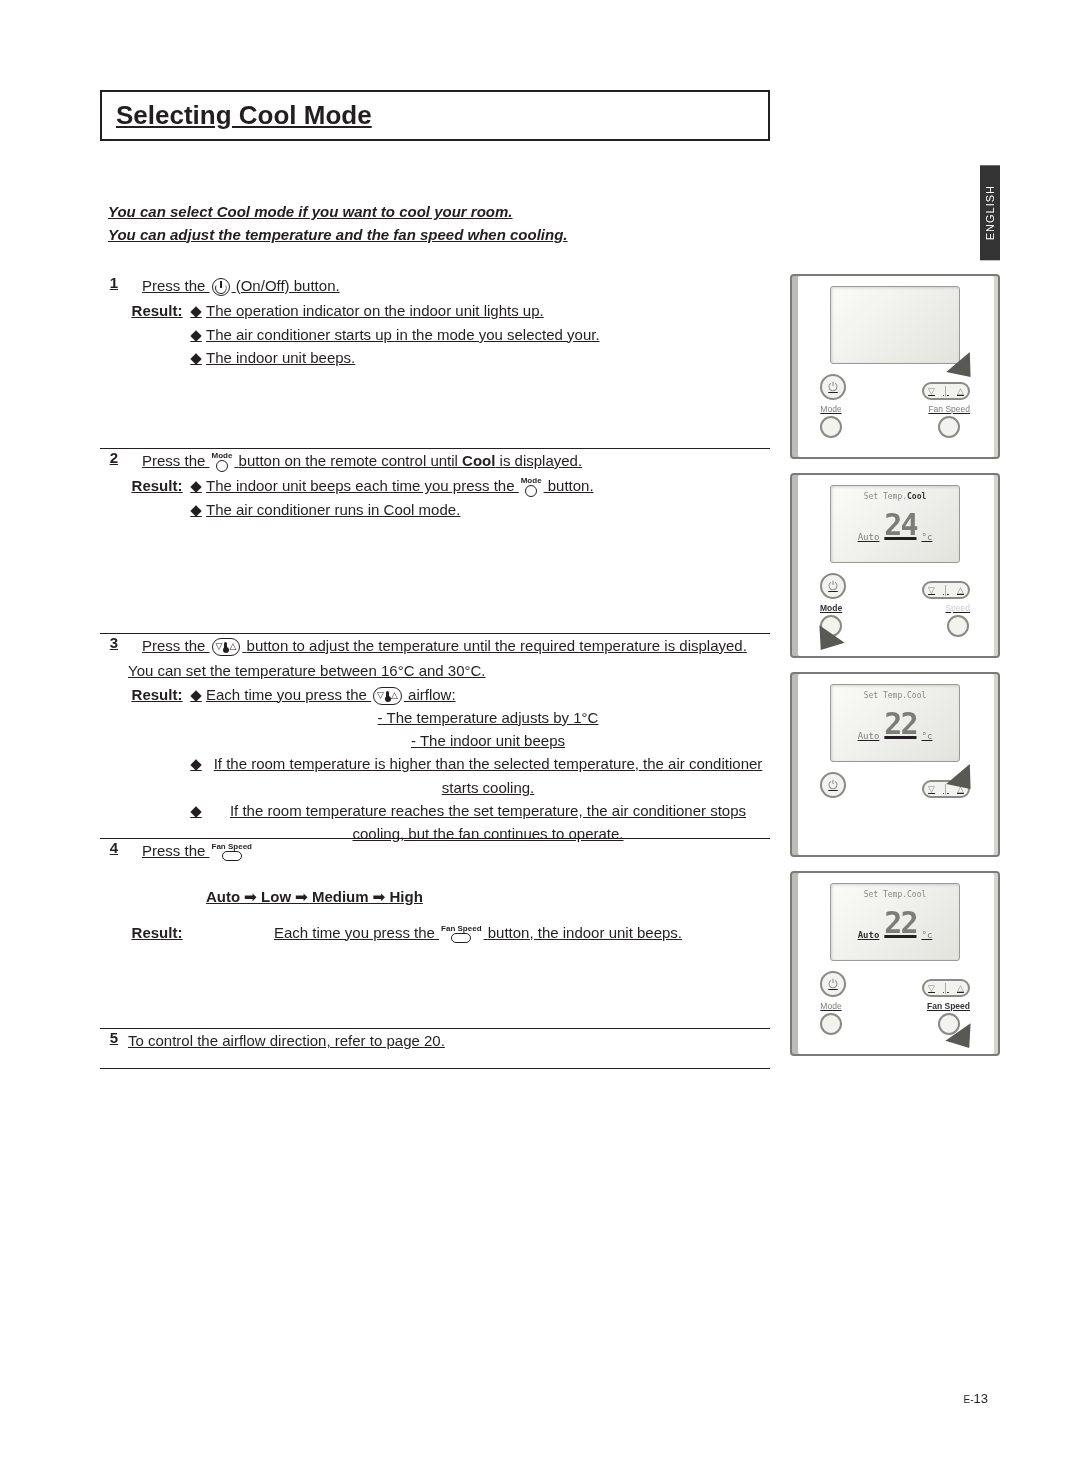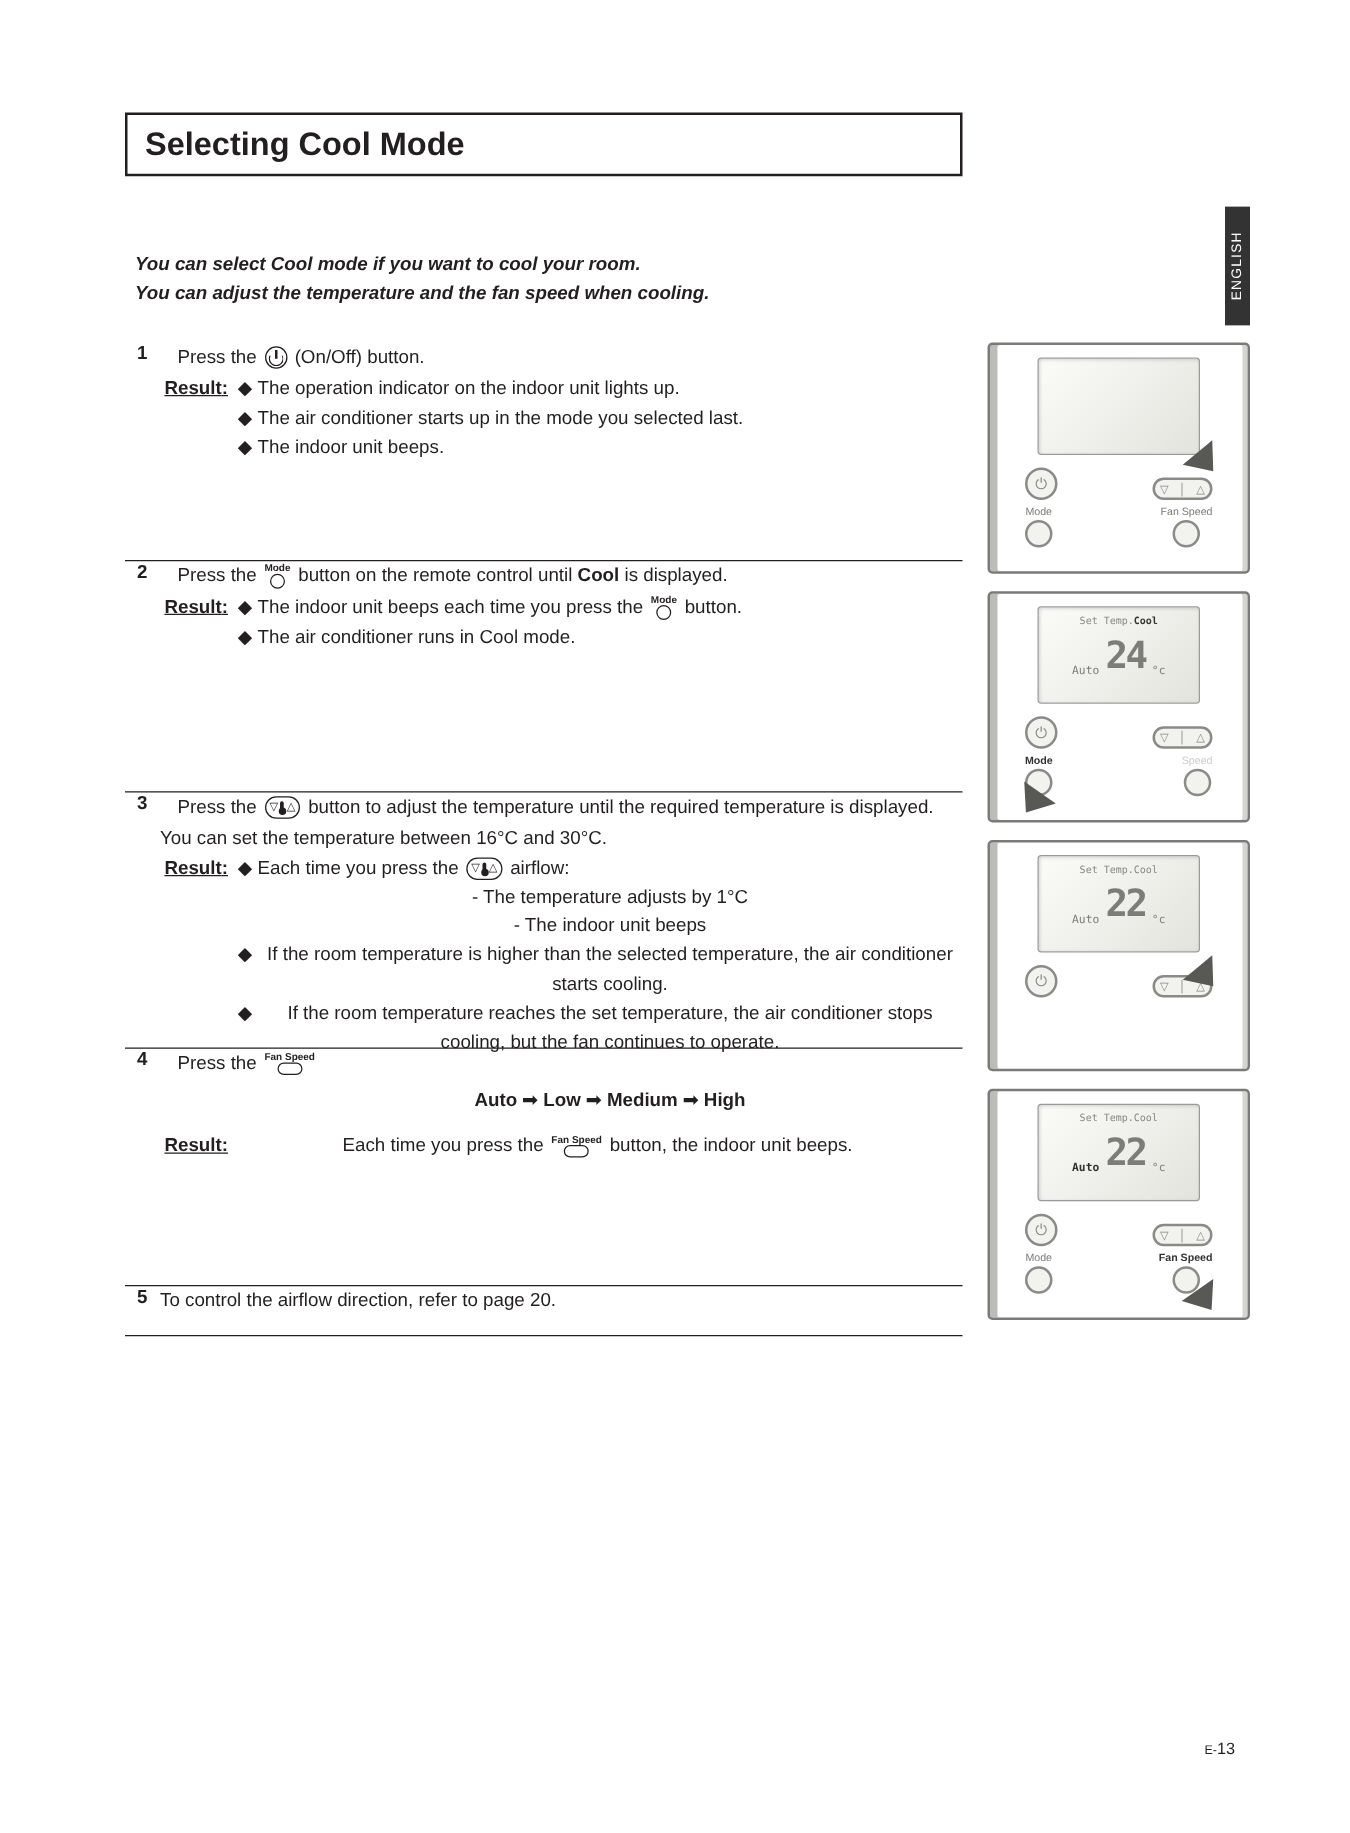--- a/index.html
+++ b/index.html
@@ -5,21 +5,21 @@
   * { box-sizing: border-box; margin: 0; padding: 0; }
   body {
     width: 1080px;
     height: 1466px;
     background: #fff;
     font-family: "Myriad Pro", "Segoe UI", Arial, sans-serif;
     font-size: 15px;
     color: #231f20;
     position: relative;
   }
-  .page { position: relative; width: 100%; height: 100%; padding: 90px 80px 12px 100px; }
+  .page { position: relative; width: 100%; height: 100%; padding: 90px 80px 12px 100px; text-decoration: underline; }
   .title-bar {
     border: 2px solid #231f20;
     padding: 8px 14px;
     margin-bottom: 60px;
     margin-right: 230px;
   }
   .title-bar h1 { font-size: 26px; font-weight: 700; }
   .lang-tab {
     position: absolute;
     right: 80px;
@@ -43,21 +43,21 @@
   .step-body { flex: 1; line-height: 1.55; }
   .step-body .first { margin-bottom: 2px; margin-left: 14px; }
   .result-label { font-weight: 700; text-decoration: underline; display: inline-block; width: 58px; vertical-align: top; }
   .result-block { display: flex; text-align: center; }
   .result-items { flex: 1; }
   .bullet-row { display: flex; }
   .bul { width: 20px; flex-shrink: 0; }
   .sub { margin-left: 20px; }
   .note-row { display: flex; margin-top: 18px; }
   .note-label { width: 58px; font-style: italic; font-family: Georgia, serif; letter-spacing: 0.5px; -webkit-text-stroke: 0.4px #231f20; color: transparent; }
-  .speed-seq { font-weight: 700; margin: 7px 0 12px 78px; text-align: center; }
+  .speed-seq { font-weight: 700; margin: 23px 0 12px 78px; }
   .inline-icon {
     display: inline-flex; align-items: center; justify-content: center;
     vertical-align: middle; margin: 0 2px;
   }
   .circ-btn {
     width: 18px; height: 18px; border: 1.8px solid #231f20; border-radius: 50%;
     display: inline-flex; align-items: center; justify-content: center;
     font-size: 10px; position: relative;
   }
   .power-glyph::before {
@@ -155,21 +155,21 @@
           </div>
           <div class="result-block">
             <span class="result-label"><span>Result</span>:</span>
             <div class="result-items">
               <div class="bullet-row">
                   <span class="bul">◆</span>
                   <span>The operation indicator on the indoor unit lights up.</span>
                 </div>
               <div class="bullet-row">
                   <span class="bul">◆</span>
-                  <span>The air conditioner starts up in the mode you selected last.</span>
+                  <span>The air conditioner starts up in the mode you selected your.</span>
                 </div>
               <div class="bullet-row">
                   <span class="bul">◆</span>
                   <span>The indoor unit beeps.</span>
                 </div>
             </div>
           </div>
         </div>
       </div>
 

